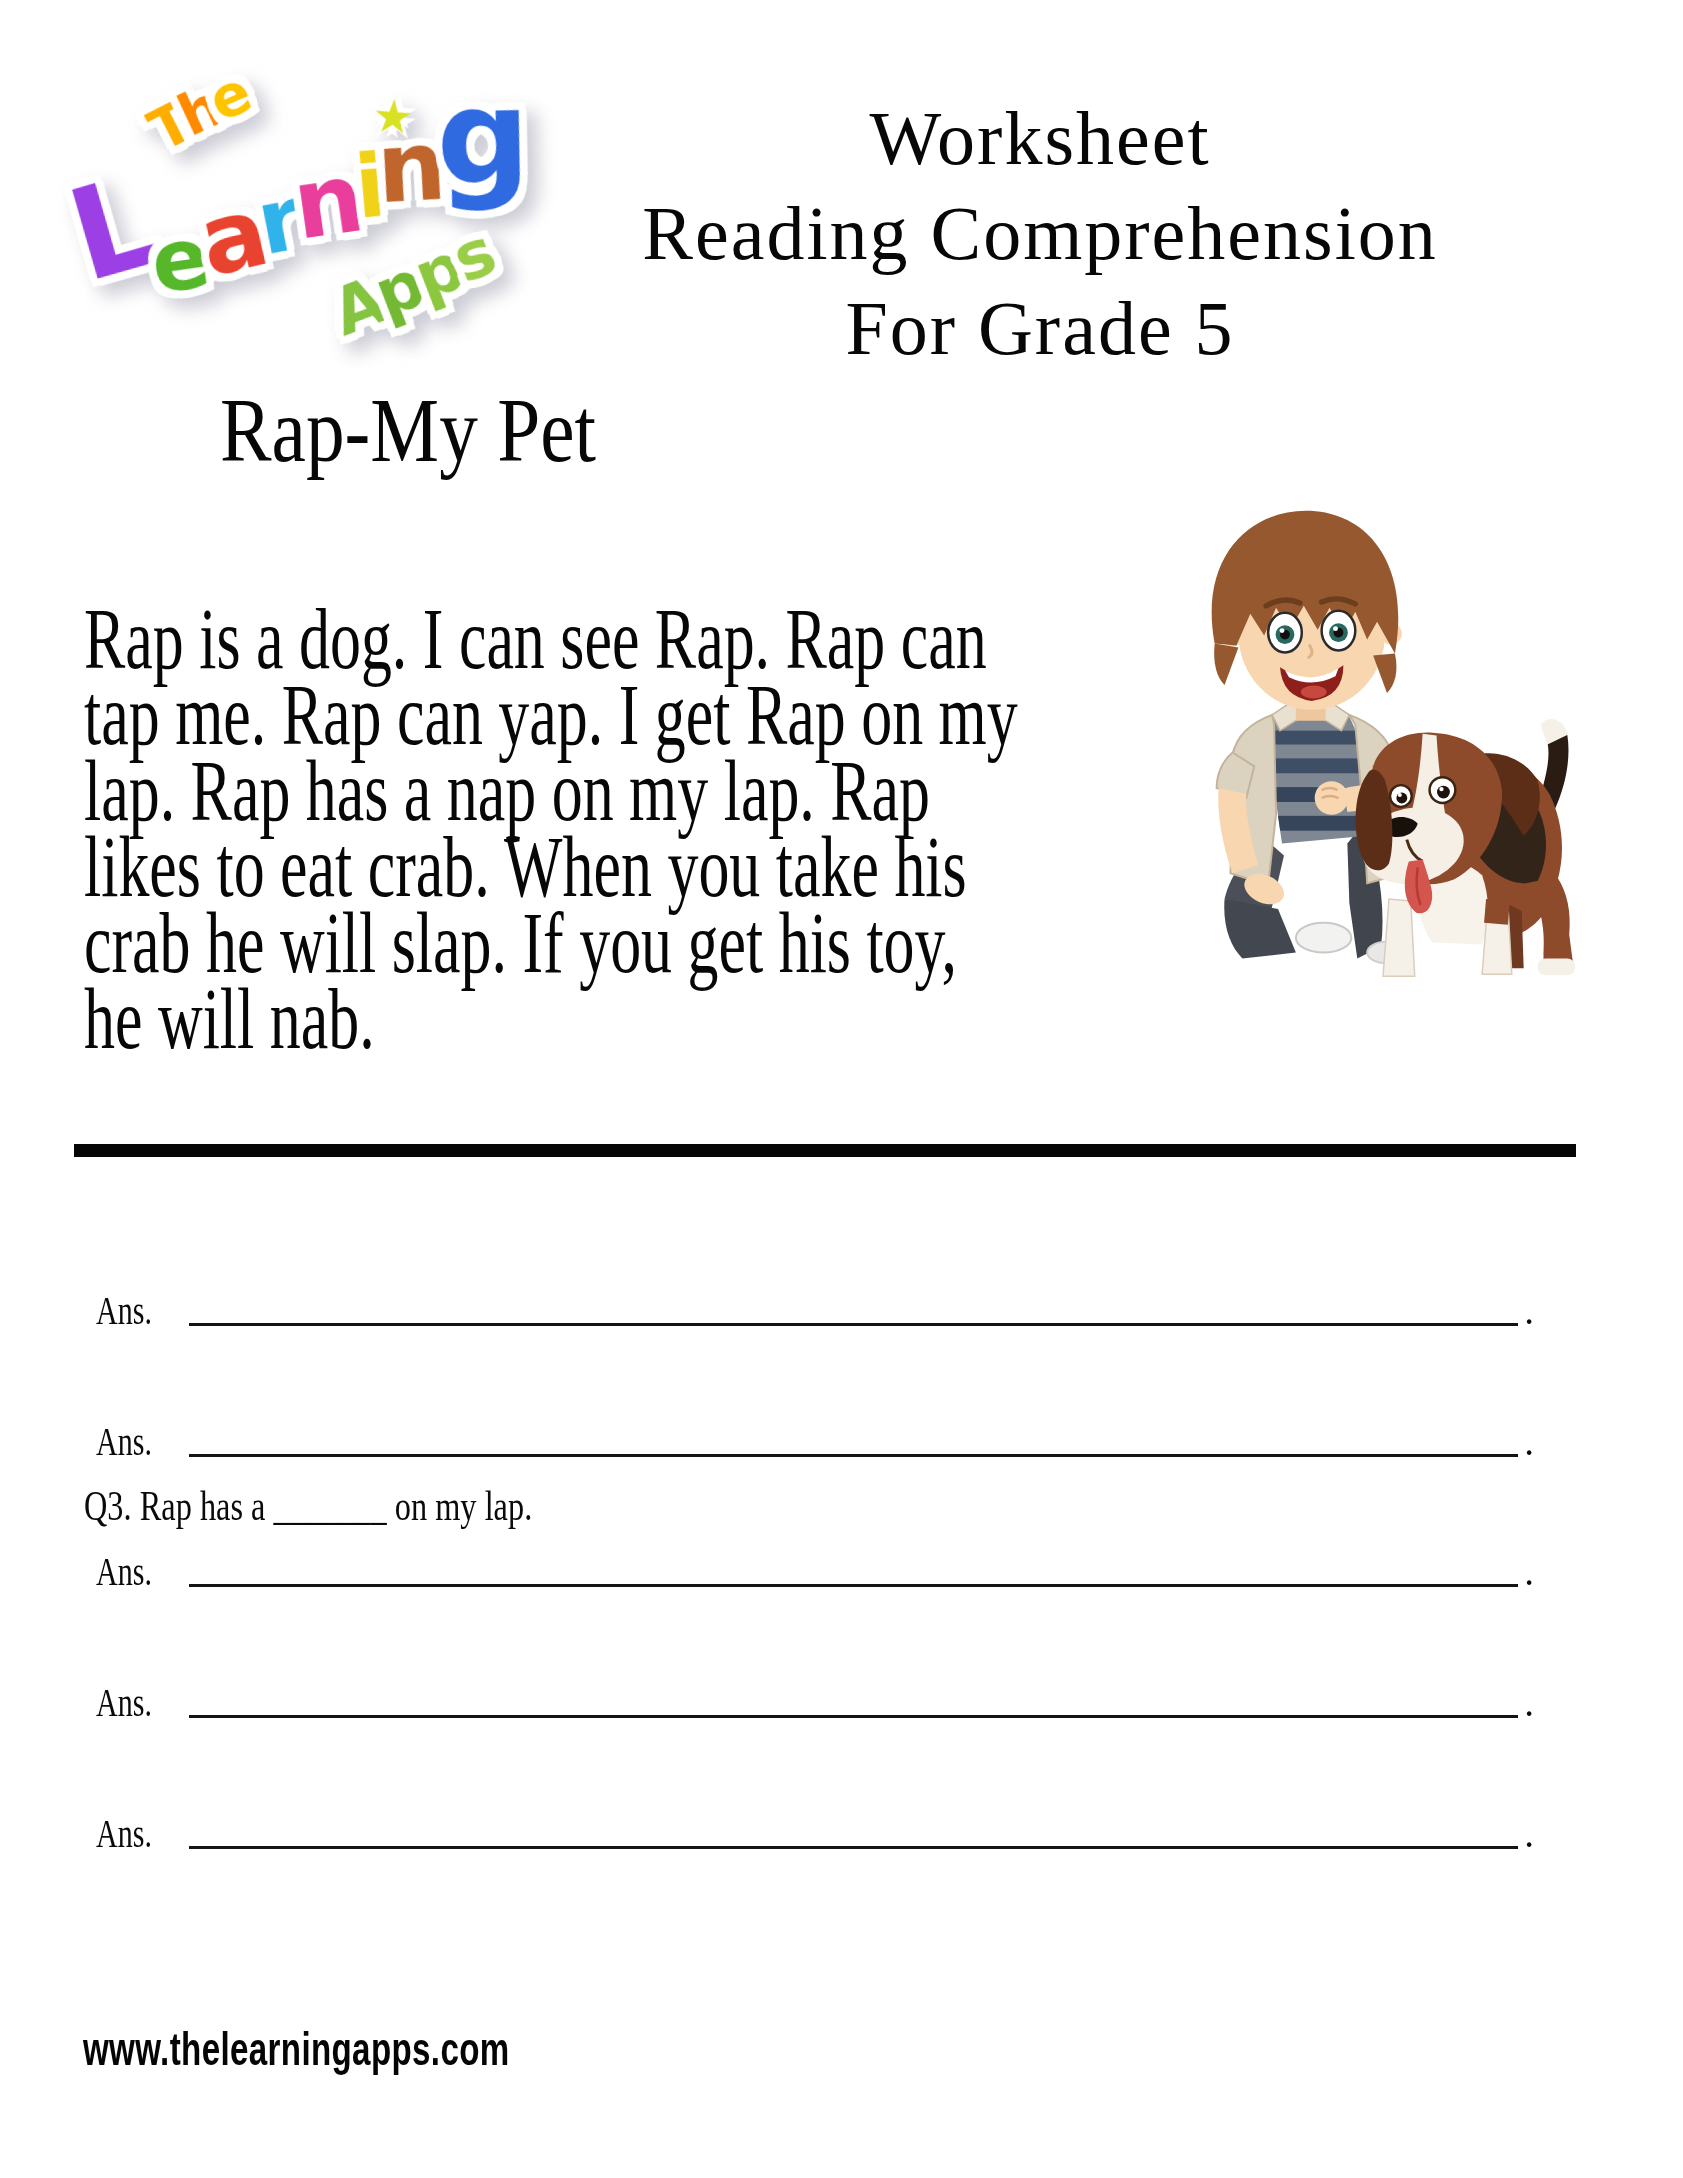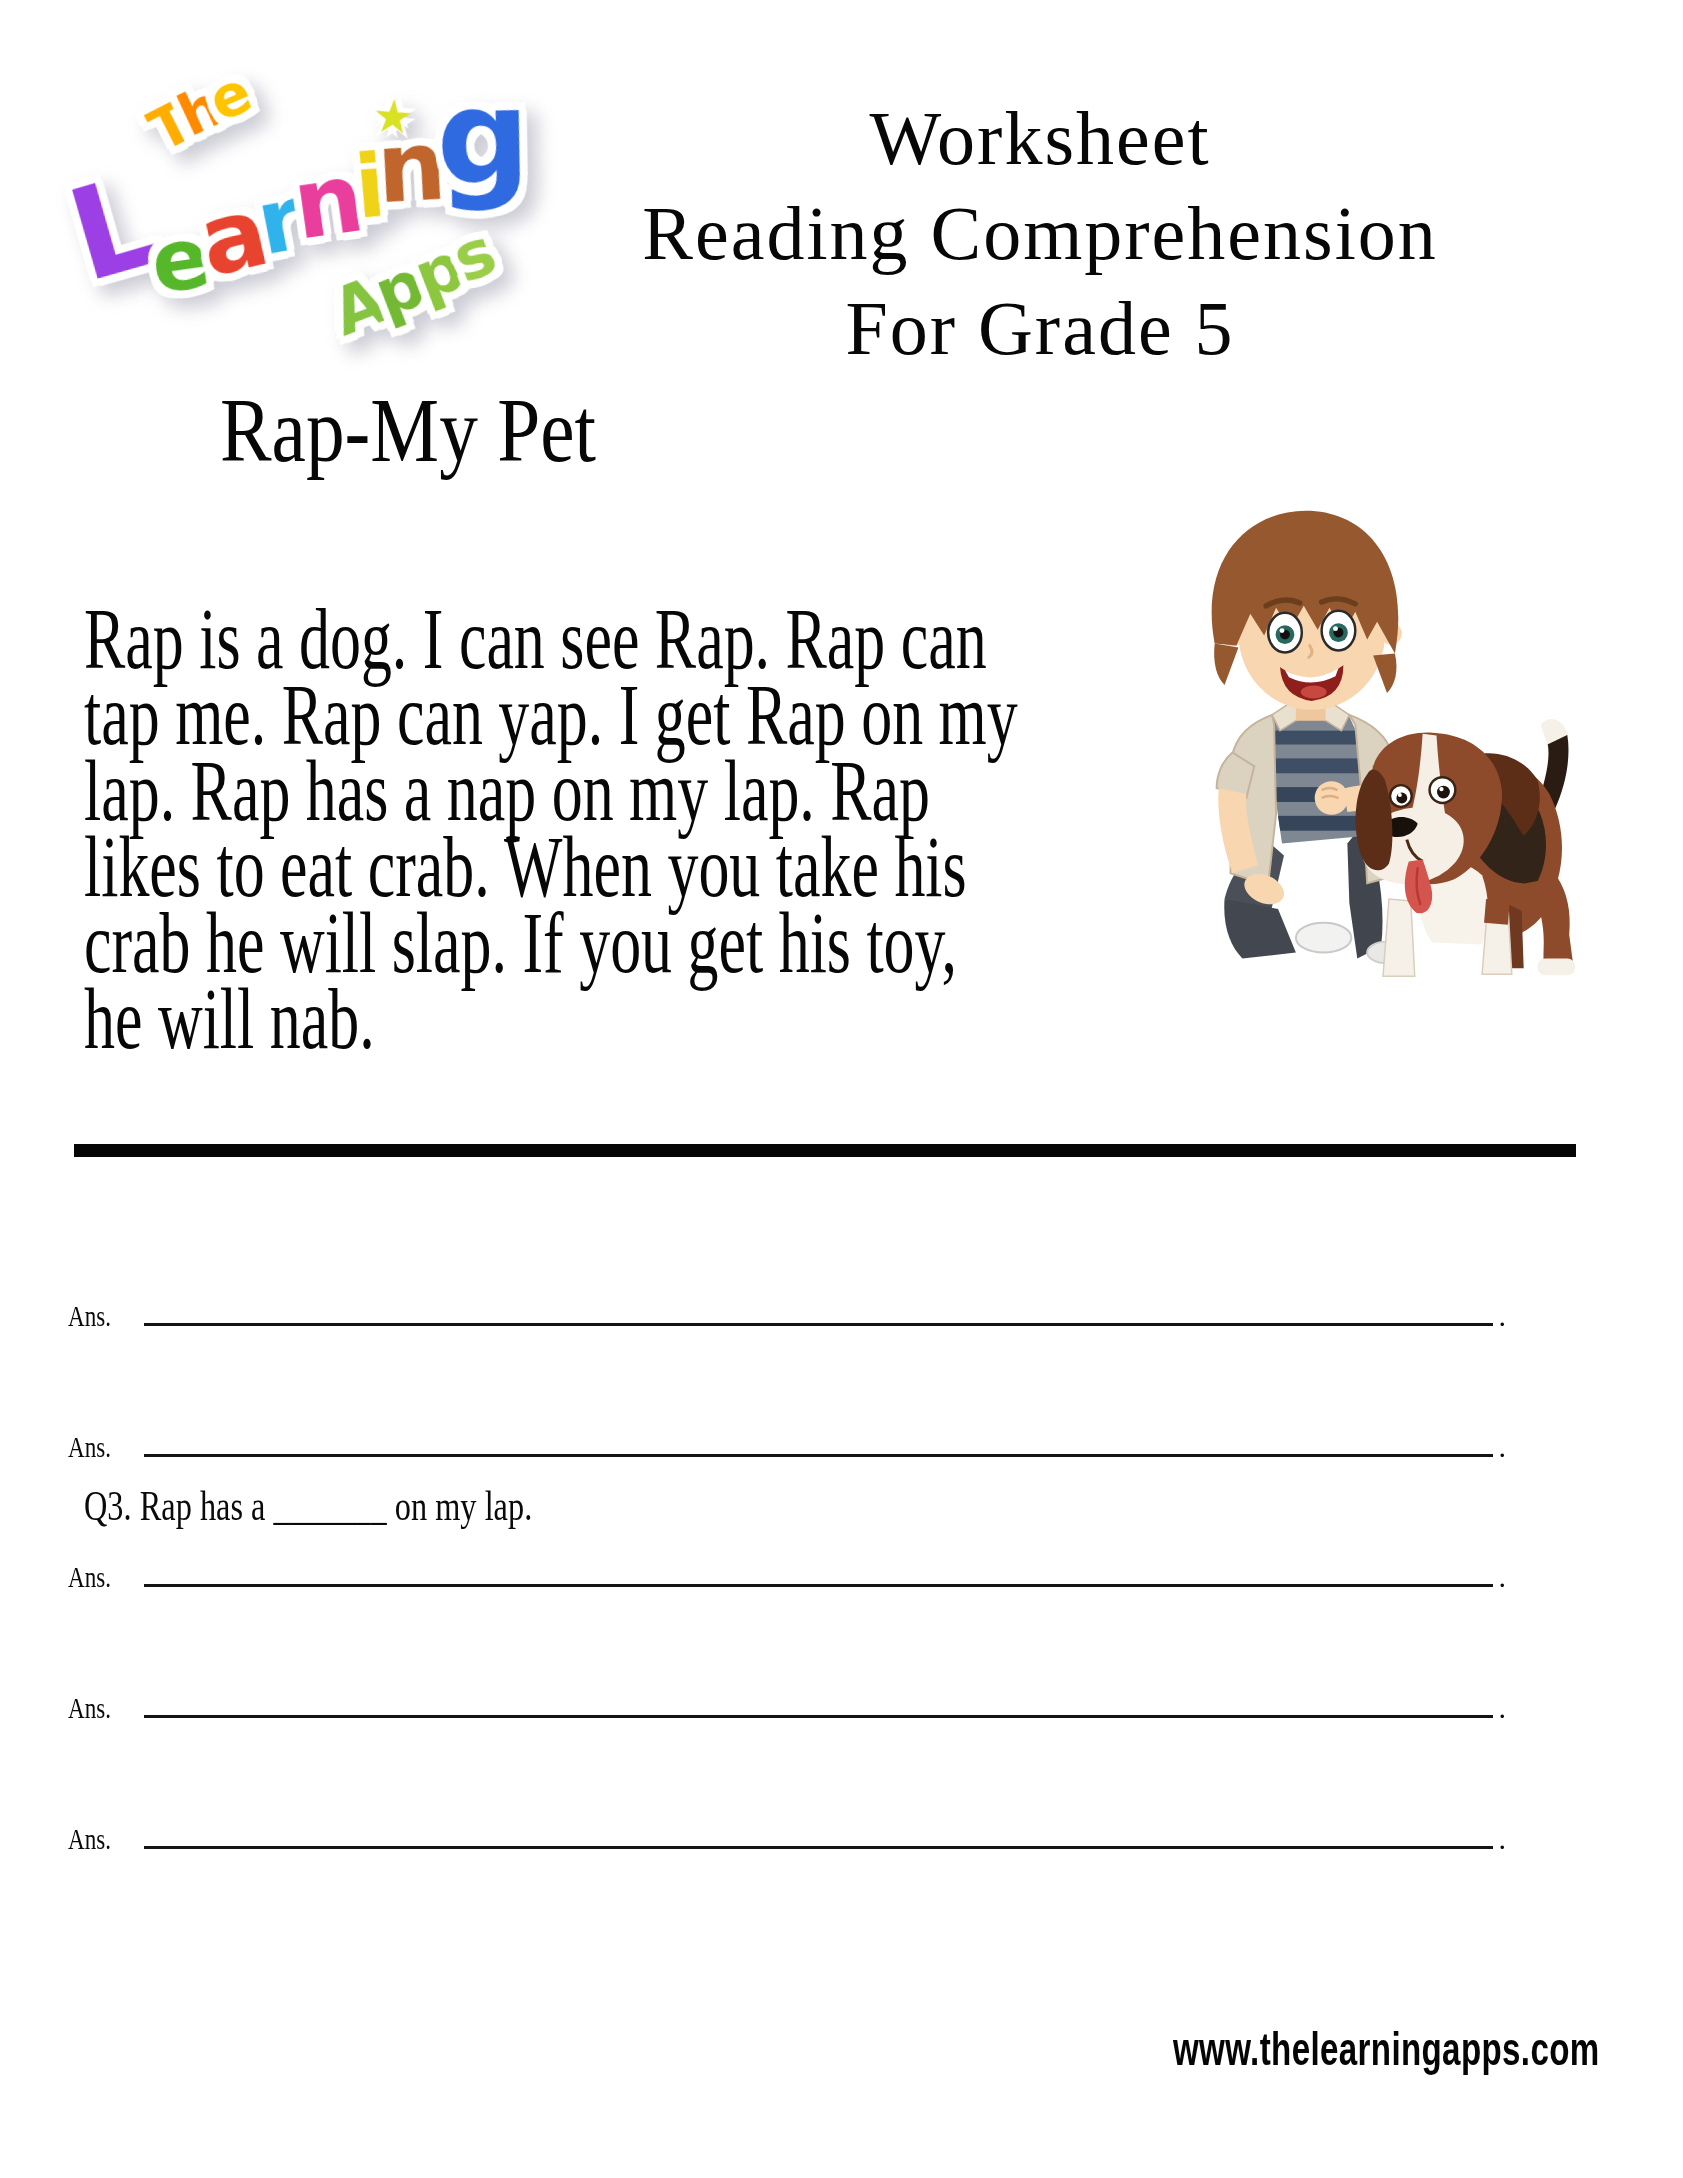--- a/index.html
+++ b/index.html
@@ -59,27 +59,27 @@
   .passage { position:absolute; left:84px; top:601px; font-size:86px; line-height:76px; color:#070707; }
   .passage .pline { white-space:nowrap; transform:scaleX(0.72); transform-origin:left top; }
 
   .illustration { position:absolute; left:1173px; top:487px; width:426px; height:520px; }
 
   .divider { position:absolute; left:74px; top:1144px; width:1502px; height:13px; background:#060606; }
 
   
   .q-row { position:absolute; left:84px; font-size:42px; line-height:48px; white-space:nowrap; color:#0a0a0a; }
   .condensed { display:inline-block; white-space:nowrap; transform:scaleX(0.77); transform-origin:left 50%; }
-  .ans-row { position:absolute; left:68px; width:1438px; height:42px; display:flex; align-items:flex-end; font-size:30px; }
+  .ans-row { position:absolute; left:96px; width:1438px; height:42px; display:flex; align-items:flex-end; font-size:39px; }
   .ans-label  { margin-bottom:-7px; }
   .ans-line   { flex:1; height:39px; border-bottom:3px solid #141414; margin:0 6px 0 20px; }
   .ans-period { margin-bottom:-7px; }
 
   
-  .footer { position:absolute; left:0; top:2022px; width:1683px; text-align:right; }
+  .footer { position:absolute; left:0; top:2022px; width:1683px; text-align:left; }
   .footer-text {
     display:inline-block; font-family:"Liberation Sans", sans-serif; font-weight:bold;
     font-size:46px; letter-spacing:0.5px; transform:scaleX(0.72); transform-origin:center; color:#050505;
   }
 </style>
 </head>
 <body>
 
 <div class="page">
 

